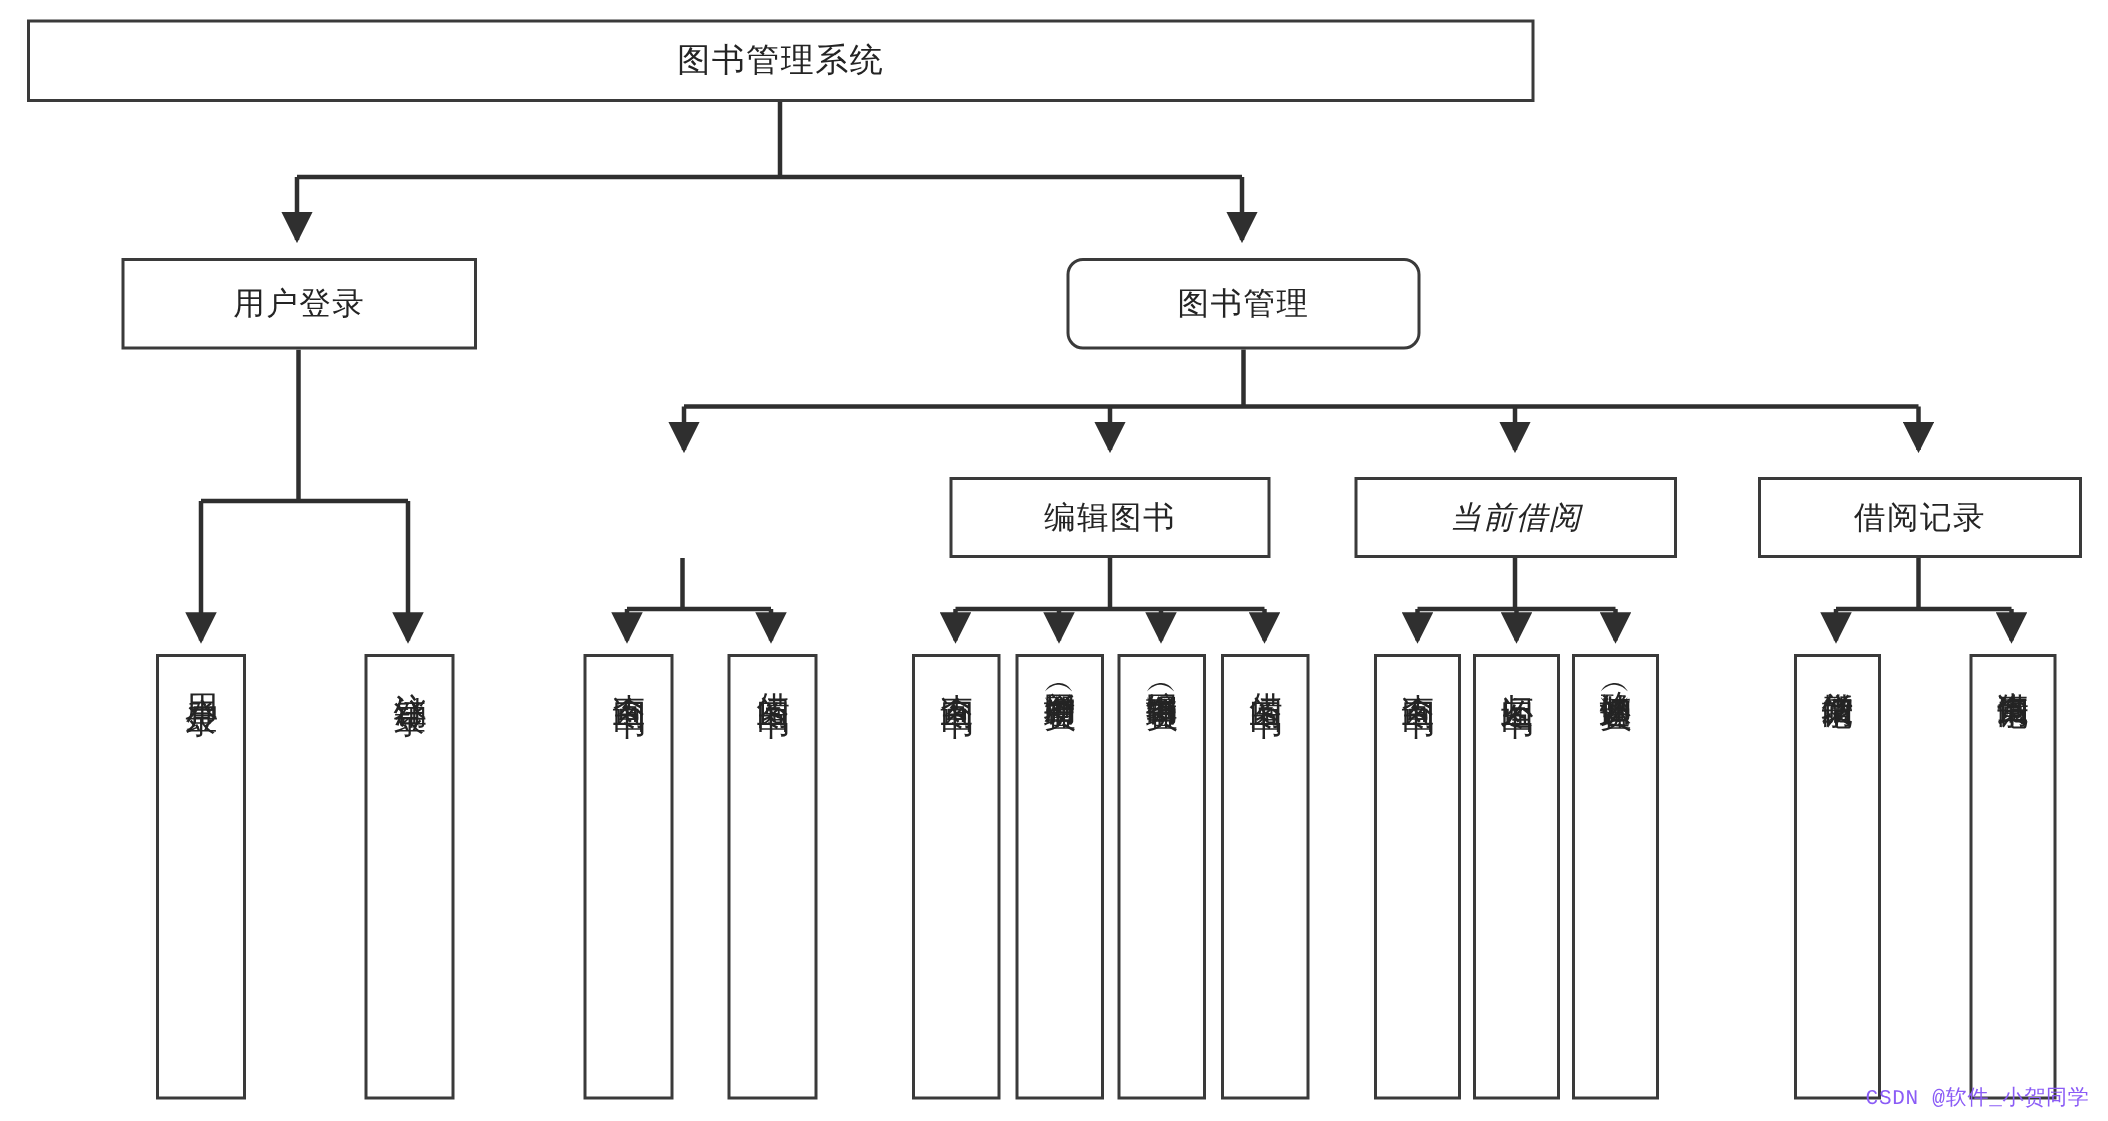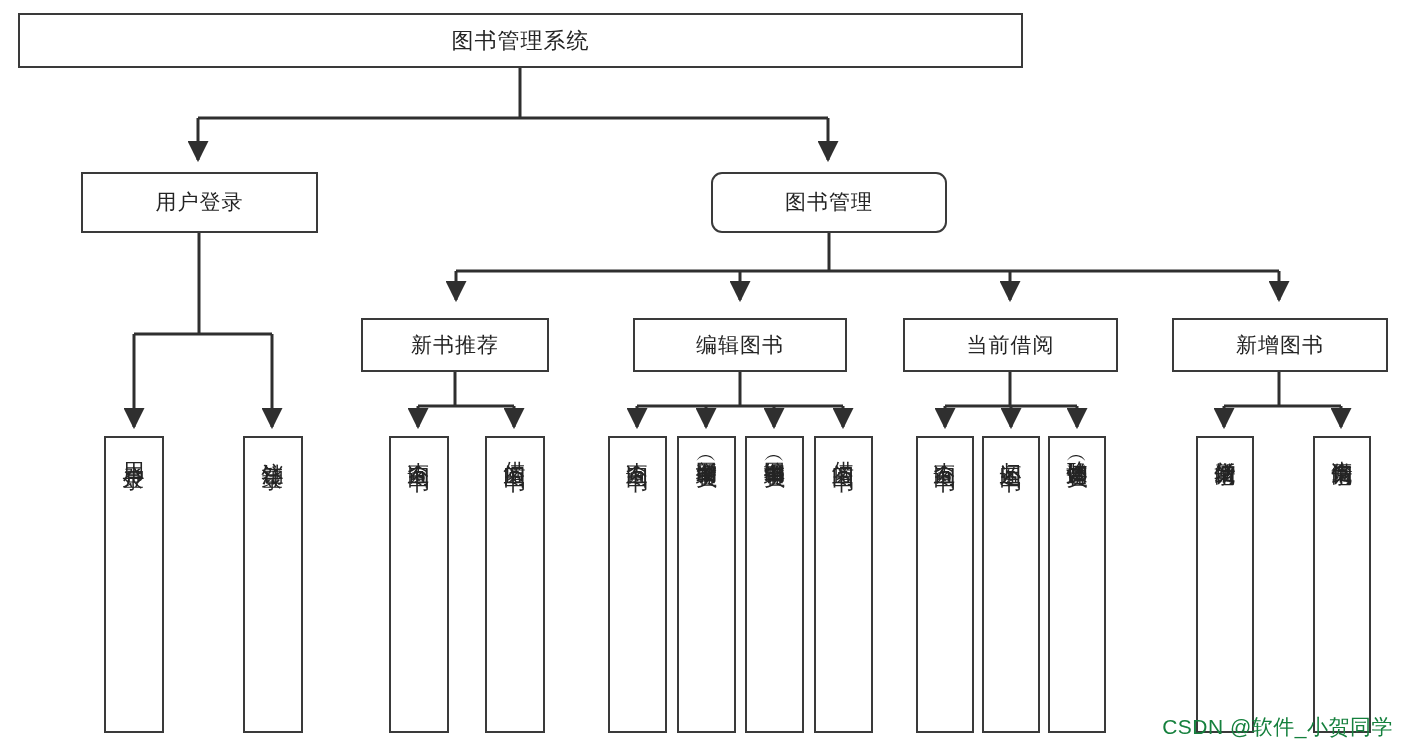--- a/index.html
+++ b/index.html
@@ -41,25 +41,25 @@
     max-height:282px;
   }
   .node.root .label{font-size:22px;}
   .node.leaf{align-items:flex-start;padding-top:6px;justify-content:center;}
   .node.leaf.tall .label{font-size:21px;letter-spacing:1px;}
 
   .watermark{
     position:absolute;
     right:12px;
     bottom:6px;
-    font-size:21px;
-    color:#15803d;
+    font-size:14px;
+    color:#8b5cf6;
     letter-spacing:0.5px;
     white-space:nowrap;
-    font-family:Liberation Sans, sans-serif;
+    font-family:Liberation Mono, monospace;
   }
 </style>
 </head>
 <body>
 
 <div id="diagram-root">
 
   <svg class="connectors" viewBox="0 0 1405 747" xmlns="http://www.w3.org/2000/svg">
     <defs>
       <marker id="arrow" viewBox="0 0 10 10" refX="9" refY="5" markerWidth="7" markerHeight="7" orient="auto-start-reverse">
@@ -114,31 +114,28 @@
     <span class="label">图书管理系统</span>
   </div>
 
   <div class="node" style="left:81px;top:172px;width:237px;height:61px;">
     <span class="label">用户登录</span>
   </div>
   <div class="node" style="left:711px;top:172px;width:236px;height:61px;border-radius:11px;">
     <span class="label">图书管理</span>
   </div>
 
-  <div class="node" style="left:361px;top:318px;width:188px;height:54px;">
-    <span class="label">新书推荐</span>
-  </div>
   <div class="node" style="left:633px;top:318px;width:214px;height:54px;">
     <span class="label">编辑图书</span>
   </div>
-  <div class="node" style="left:903px;top:318px;width:215px;height:54px;">
+  <div class="node" style="left:903px;top:318px;width:215px;height:54px;font-style:italic;">
     <span class="label">当前借阅</span>
   </div>
   <div class="node" style="left:1172px;top:318px;width:216px;height:54px;">
-    <span class="label">新增图书</span>
+    <span class="label">借阅记录</span>
   </div>
 
   <div class="node leaf" style="left:104px;top:436px;width:60px;height:297px;">
     <span class="label">用户登录</span>
   </div>
   <div class="node leaf" style="left:243px;top:436px;width:60px;height:297px;">
     <span class="label">注销登录</span>
   </div>
 
   <div class="node leaf" style="left:389px;top:436px;width:60px;height:297px;">

